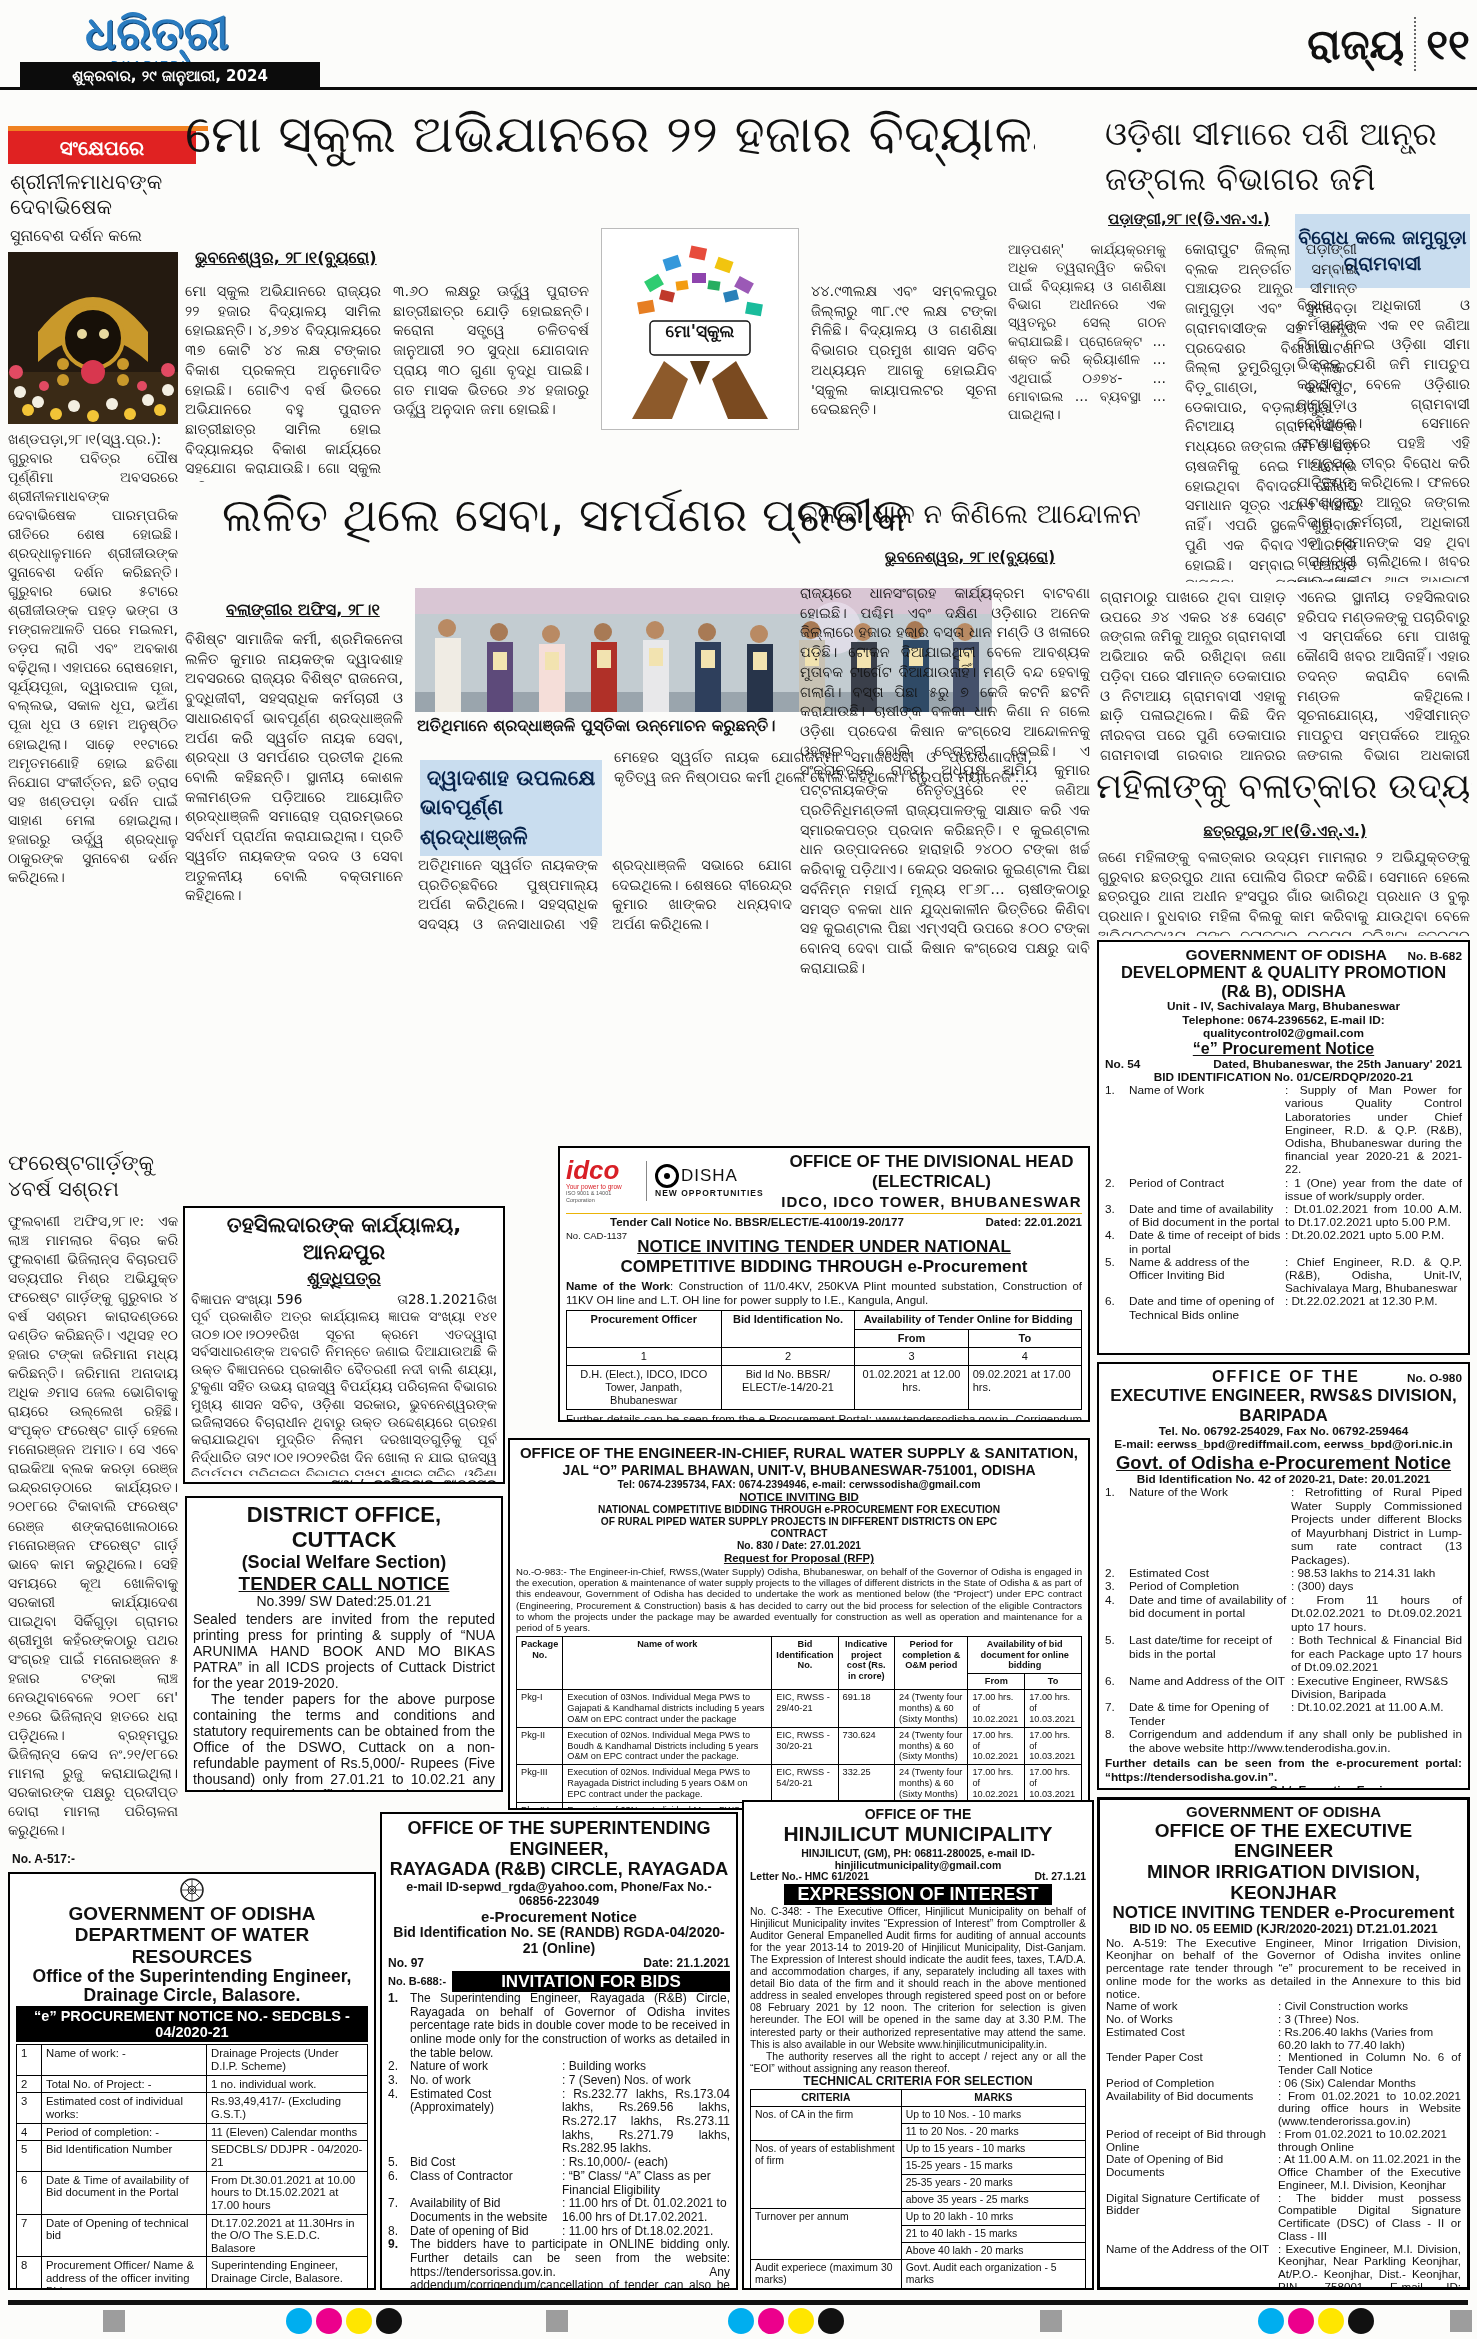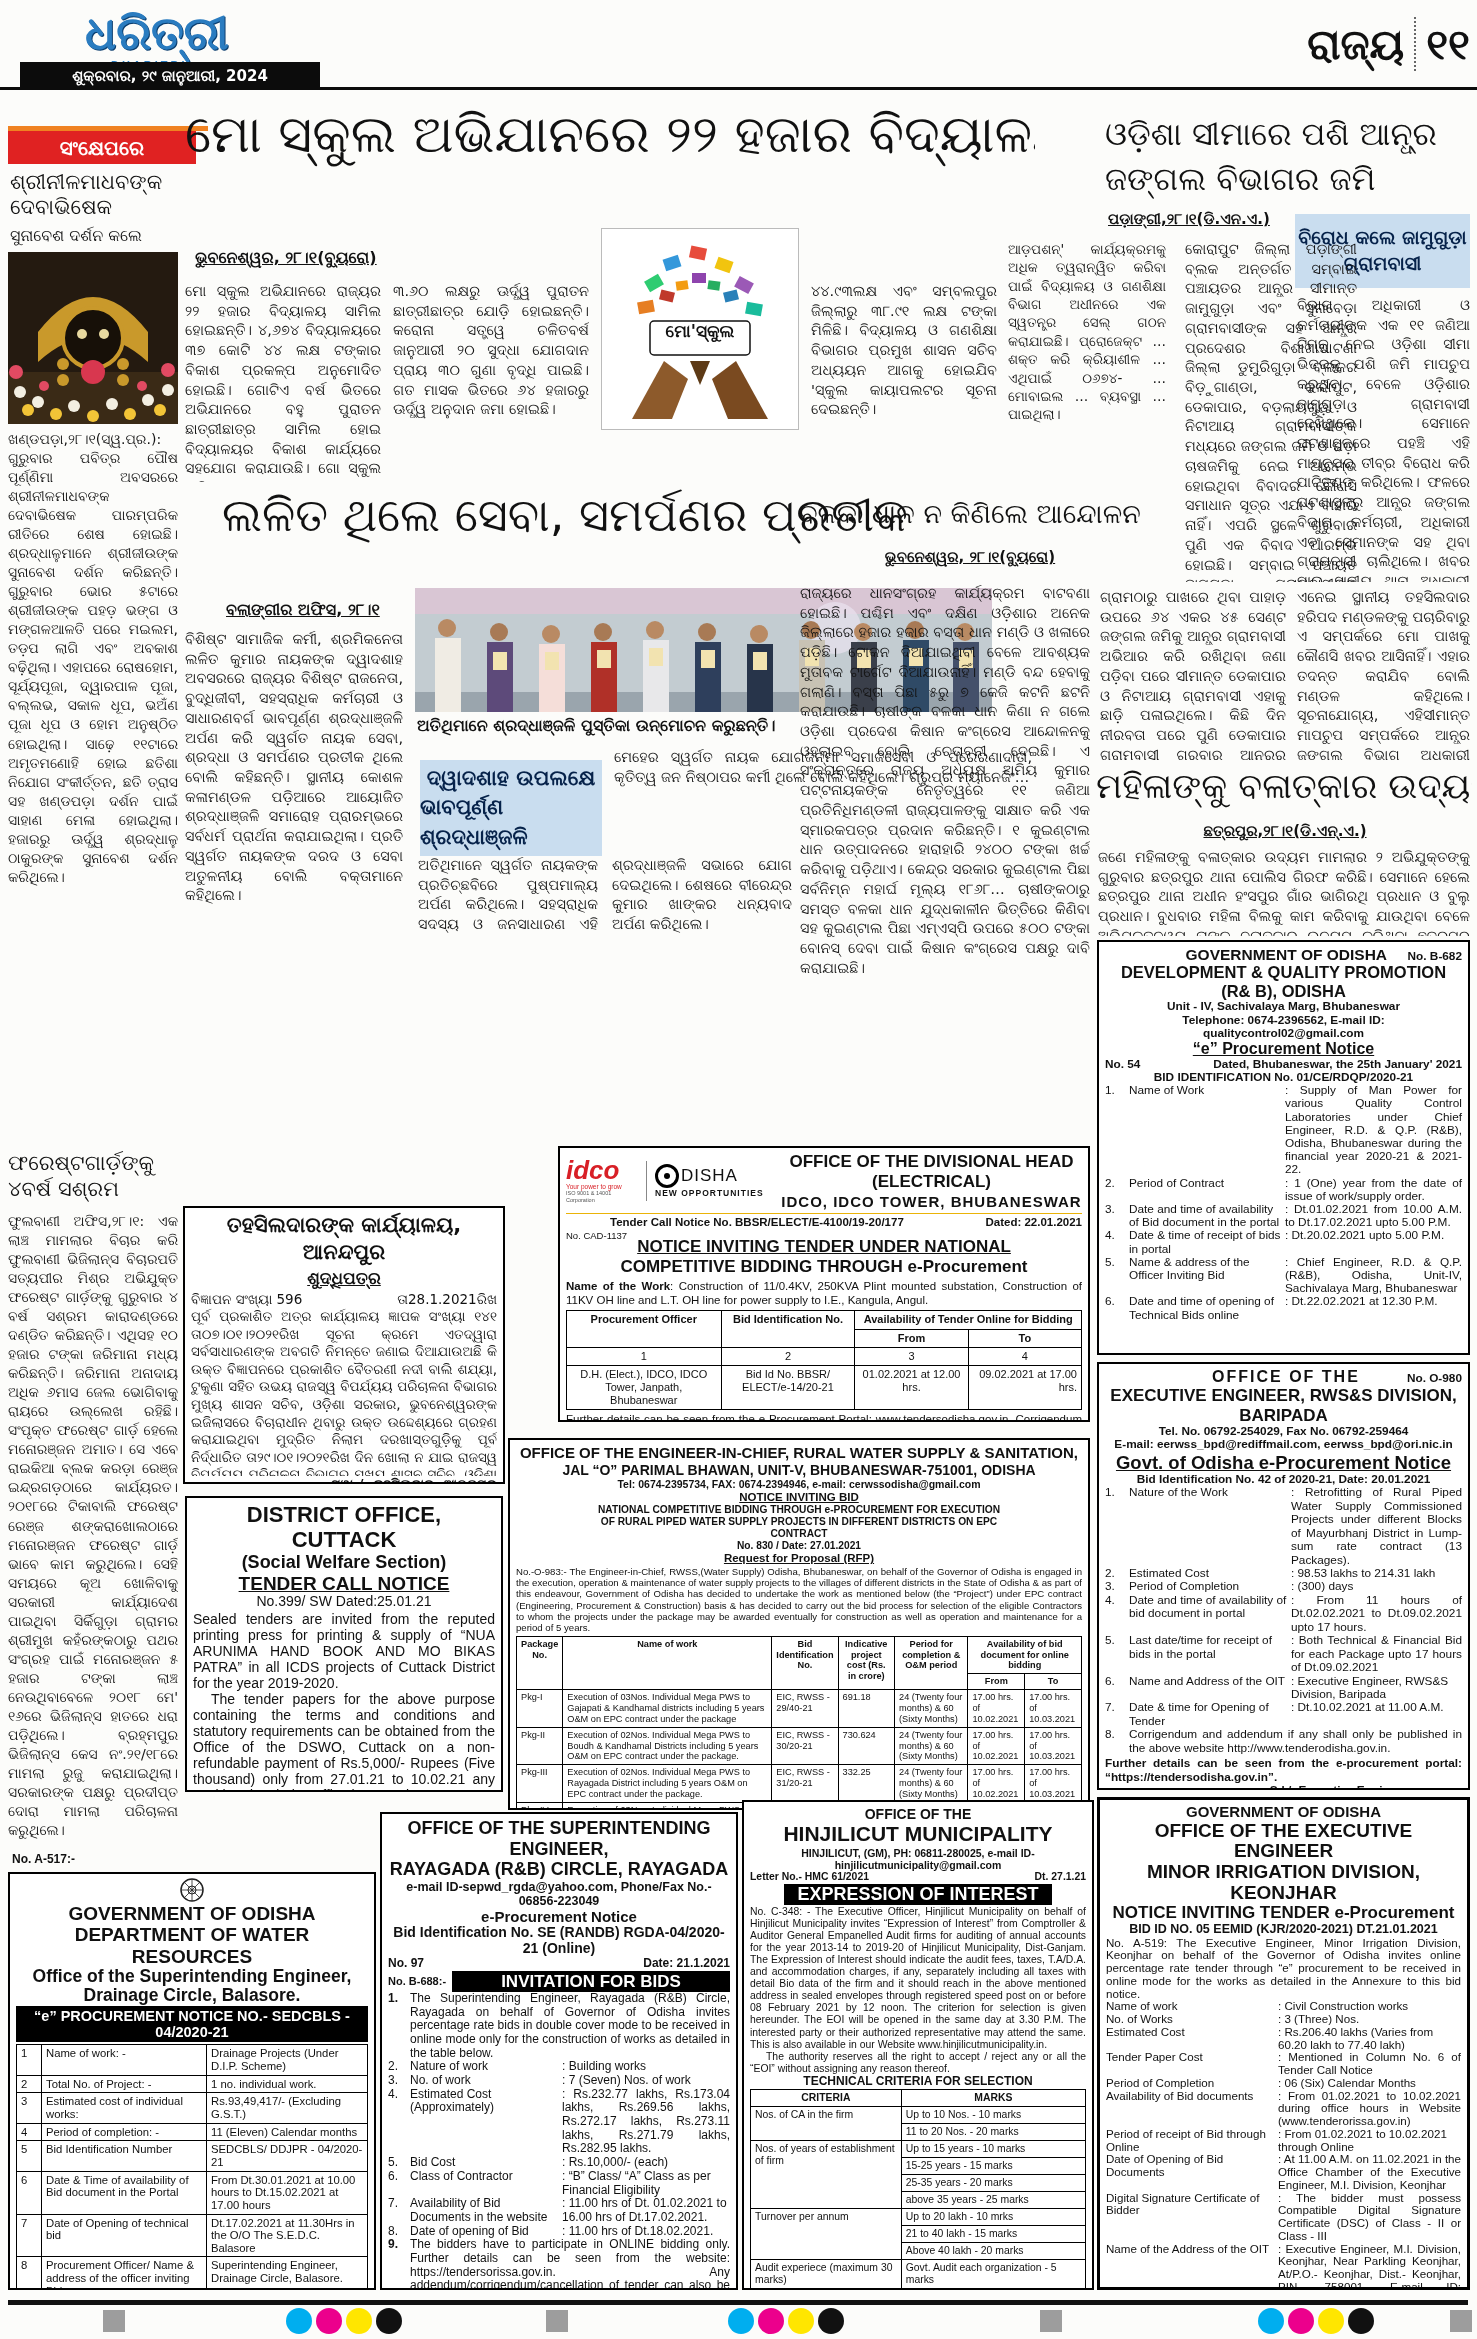--- a/index.html
+++ b/index.html
@@ -263,21 +263,21 @@
       <tr>
         <td style="text-align:center;">1</td>
         <td style="text-align:center;">2</td>
         <td style="text-align:center;">3</td>
         <td style="text-align:center;">4</td>
       </tr>
       <tr>
         <td style="text-align:center;">D.H. (Elect.), IDCO, IDCO Tower, Janpath, Bhubaneswar</td>
         <td style="text-align:center;">Bid Id No. BBSR/ ELECT/e-14/20-21</td>
         <td style="text-align:center;">01.02.2021 at 12.00 hrs.</td>
-        <td style="text-align:right;">09.02.2021 at 17.00 hrs.</td>
+        <td style="text-align:left;">09.02.2021 at 17.00 hrs.</td>
       </tr>
     </tbody>
       </table>
     <div class="jt" style="margin-top:3px;">Further details can be seen from the e-Procurement Portal: www.tendersodisha.gov.in. Corrigendum or Addendum if any will not be published in Newspapers and can be seen in e-Procurement portal as well as in IDCO website.</div>
 
   </div>
 
   <div class="abs notice" style="left:508px;top:1438px;width:582px;height:372px;font-size:10.2px;line-height:1.18;">
     <div class="ct b" style="font-size:15px;">OFFICE OF THE ENGINEER-IN-CHIEF, RURAL WATER SUPPLY &amp; SANITATION,</div>
     <div class="ct b" style="font-size:14px;">JAL “O” PARIMAL BHAWAN, UNIT-V, BHUBANESWAR-751001, ODISHA</div>
@@ -317,21 +317,21 @@
         <td>Execution of 02Nos. Individual Mega PWS to Boudh &amp; Kandhamal Districts including 5 years O&amp;M on EPC contract under the package.</td>
         <td class="ct">EIC, RWSS - 30/20-21</td>
         <td class="ct">730.624</td>
         <td class="ct">24 (Twenty four months) &amp; 60 (Sixty Months)</td>
         <td class="ct">17.00 hrs. of 10.02.2021</td>
         <td class="ct">17.00 hrs. of 10.03.2021</td>
       </tr>
       <tr>
         <td class="ct">Pkg-III</td>
         <td>Execution of 02Nos. Individual Mega PWS to Rayagada District including 5 years O&amp;M on EPC contract under the package.</td>
-        <td class="ct">EIC, RWSS - 31/20-21</td>
+        <td class="ct">EIC, RWSS - 54/20-21</td>
         <td class="ct">332.25</td>
         <td class="ct">24 (Twenty four months) &amp; 60 (Sixty Months)</td>
         <td class="ct">17.00 hrs. of 10.02.2021</td>
         <td class="ct">17.00 hrs. of 10.03.2021</td>
       </tr>
       <tr>
         <td class="ct">Pkg-IV</td>
         <td>Execution of 03Nos. Individual Mega PWS to Koraput District including 5 years O&amp;M on EPC contract under the package.</td>
         <td class="ct">EIC, RWSS - 32/20-21</td>
         <td class="ct">449.06</td>

